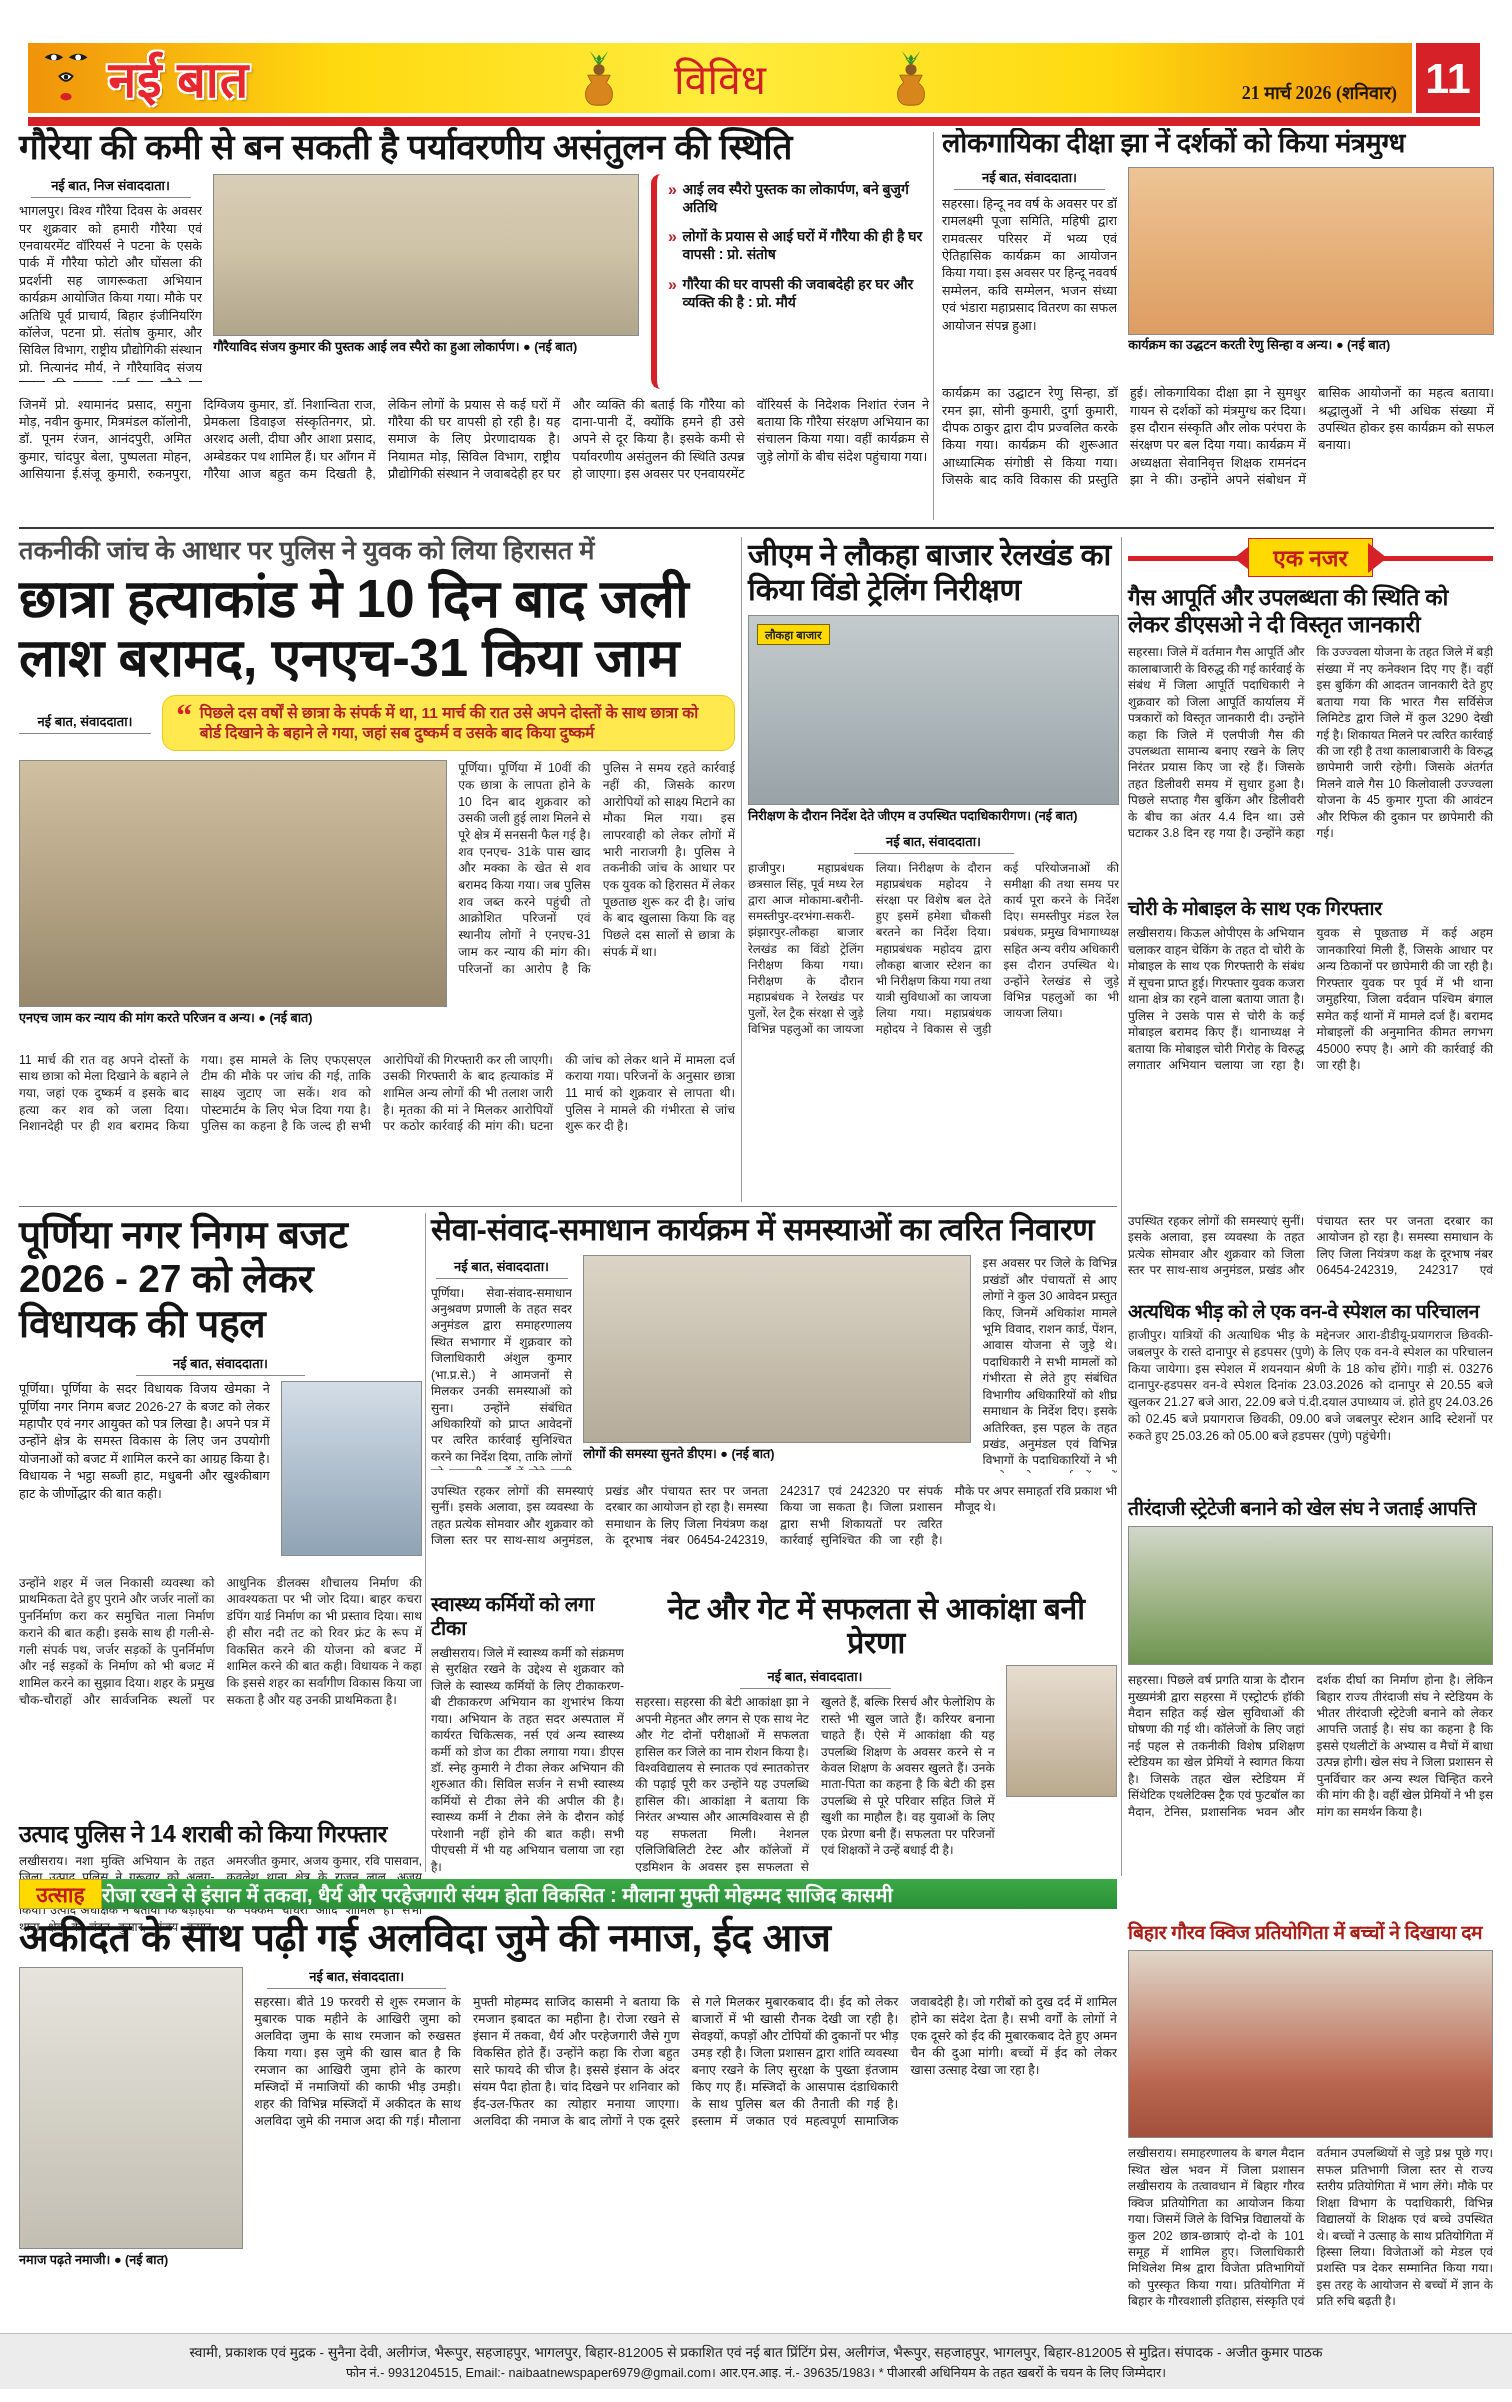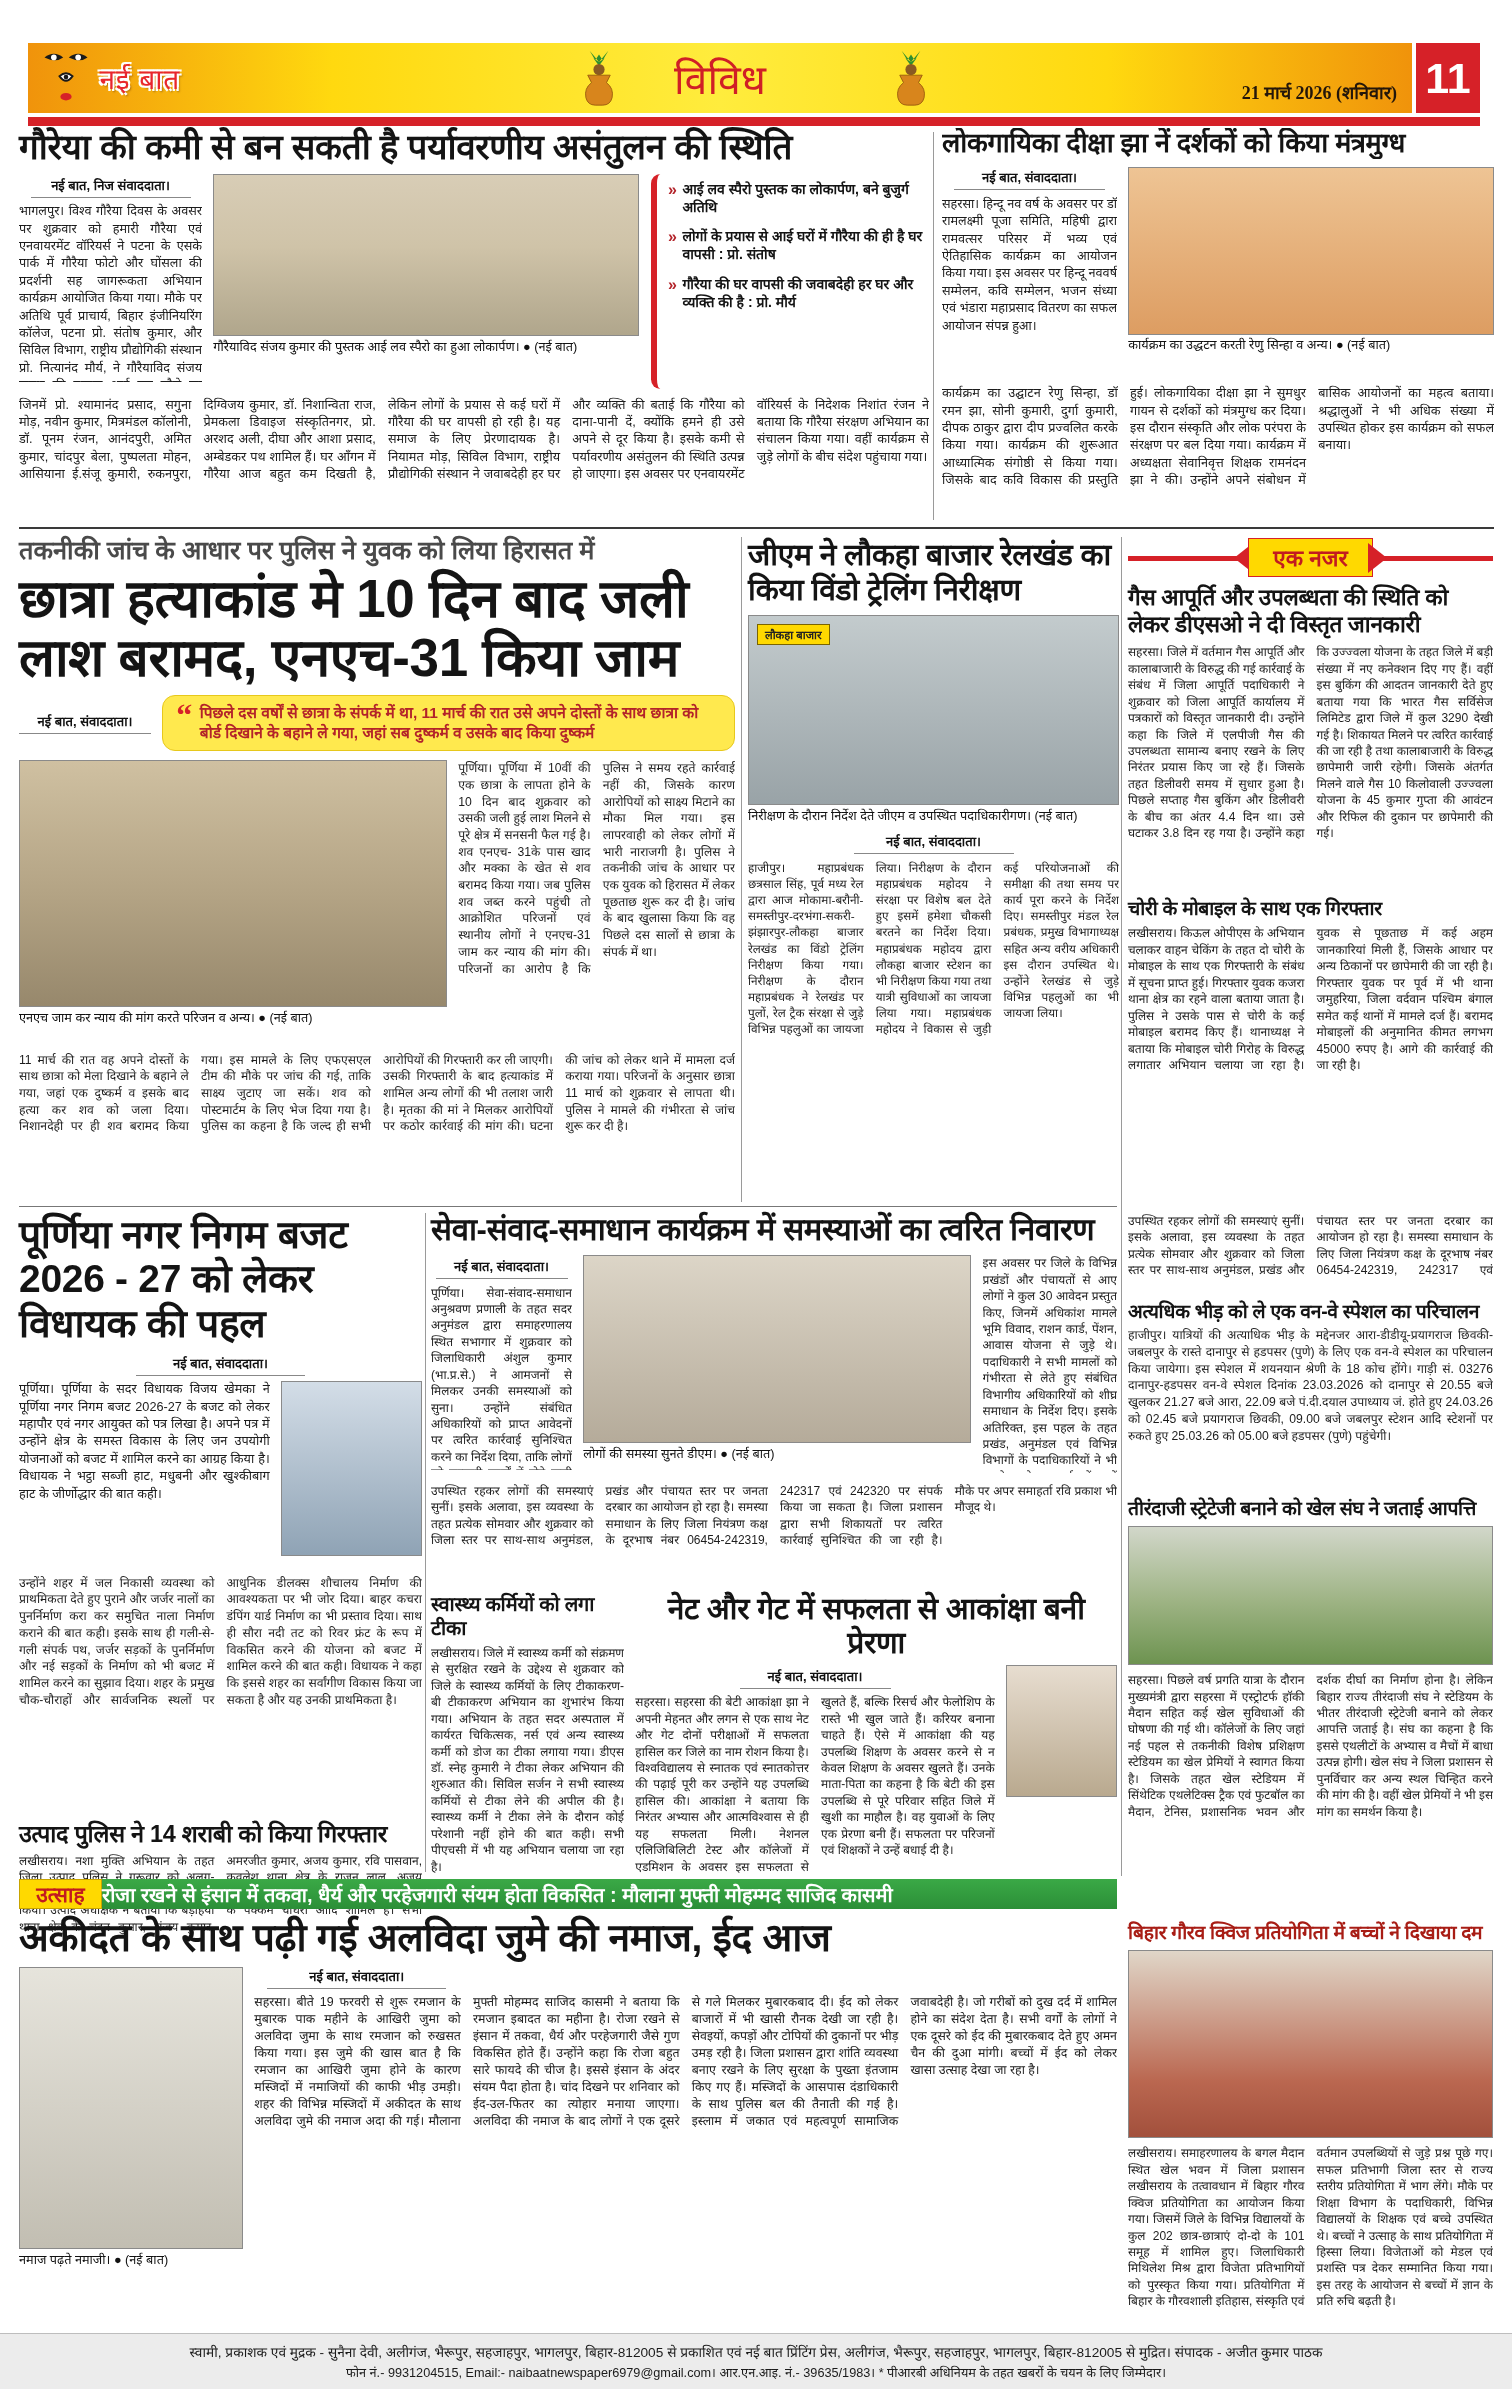--- a/index.html
+++ b/index.html
@@ -6,21 +6,21 @@
   html,body{background:#fff}
   body{width:1512px;font-family:"Liberation Sans","DejaVu Sans",sans-serif;color:#151515}
   .page{position:relative;width:1512px;height:2402px;overflow:hidden;background:#fff}
   .abs{position:absolute}
 
   
   .mast-band{left:28px;top:43px;width:1384px;height:70px;
     background:linear-gradient(90deg,#f0930b 0%,#ffd90f 22%,#ffec3d 50%,#ffd90f 78%,#f0930b 100%);
     display:flex;align-items:center}
   .mast-logo{width:58px;height:60px;margin-left:9.4px}
-  .paper-name{font-size:28px;font-weight:normal;color:#e8262d;margin-left:4px;letter-spacing:0.9px;
+  .paper-name{font-size:50px;font-weight:bold;color:#e8262d;margin-left:13px;letter-spacing:0.9px;
     text-shadow:-1.9px -1.9px 0 #fff,1.9px -1.9px 0 #fff,-1.9px 1.9px 0 #fff,1.9px 1.9px 0 #fff,2.8px 2.8px 1.9px rgba(60,20,0,.35)}
   .section-name{position:absolute;left:50%;transform:translateX(-50%);font-size:41px;font-weight:normal;color:#d01f26}
   .kalash{width:38px;height:58px;position:absolute;top:5.6px}
   .kalash.k1{left:552px}.kalash.k2{left:864px}
   .mast-date{position:absolute;right:15px;bottom:9.4px;font-size:18px;font-weight:bold;color:#23160a;font-family:"Liberation Serif","DejaVu Serif",serif}
   .pagebox{left:1416px;top:43px;width:64px;height:70px;background:#d62128;color:#fff;
     display:flex;align-items:center;justify-content:center;font-size:43px;font-weight:bold}
   .mast-rule{left:28px;top:117px;width:1452px;height:8.5px;background:#d62128}
 
   
@@ -39,21 +39,21 @@
   .h-ng{font-size:30px;line-height:1.12}
   .h-quiz{font-size:19.3px;line-height:1.2;color:#a81d15}
   .h-i{font-size:39px;line-height:1.1}
   .body-txt{font-size:12.7px;line-height:1.37;text-align:justify;color:#1c1c1c;overflow:hidden}
   .cols2{column-count:2;column-gap:12.2px}
   .cols3{column-count:3;column-gap:12.2px}
   .cols4{column-count:4;column-gap:12.2px}
   .cols5{column-count:5;column-gap:12.2px}
   .byline{font-weight:bold;font-size:13px;text-align:center;color:#111;
     padding-bottom:2.8px;border-bottom:0.9px solid #888;margin:1.9px auto 5.6px auto}
-  .caption{font-weight:normal;font-size:12.7px;line-height:1.25;color:#111;margin-top:3.8px;text-align:left}
+  .caption{font-weight:bold;font-size:12.7px;line-height:1.25;color:#111;margin-top:3.8px;text-align:left}
   .photo{border:0.9px solid #8a8a8a;position:relative;width:100%}
   .vline{background:#9a9a9a;width:0.9px}
   .hline{background:#3a3a3a;height:1.9px}
   .row{display:flex;gap:11.3px}
 
   .ph-sparrow{background:linear-gradient(180deg,#d8cdb6 0%,#cfc3a8 45%,#b0a68c 100%)}
   .ph-singer{background:linear-gradient(180deg,#eec494 0%,#dd9d62 100%)}
   .ph-nh{background:linear-gradient(180deg,#cfc0a1 0%,#b3a384 55%,#97886c 100%)}
   .ph-rail{background:linear-gradient(180deg,#c3cbcd 0%,#99a3a7 100%)}
   .ph-dm{background:linear-gradient(180deg,#dcd5c7 0%,#b5ab9a 100%)}

